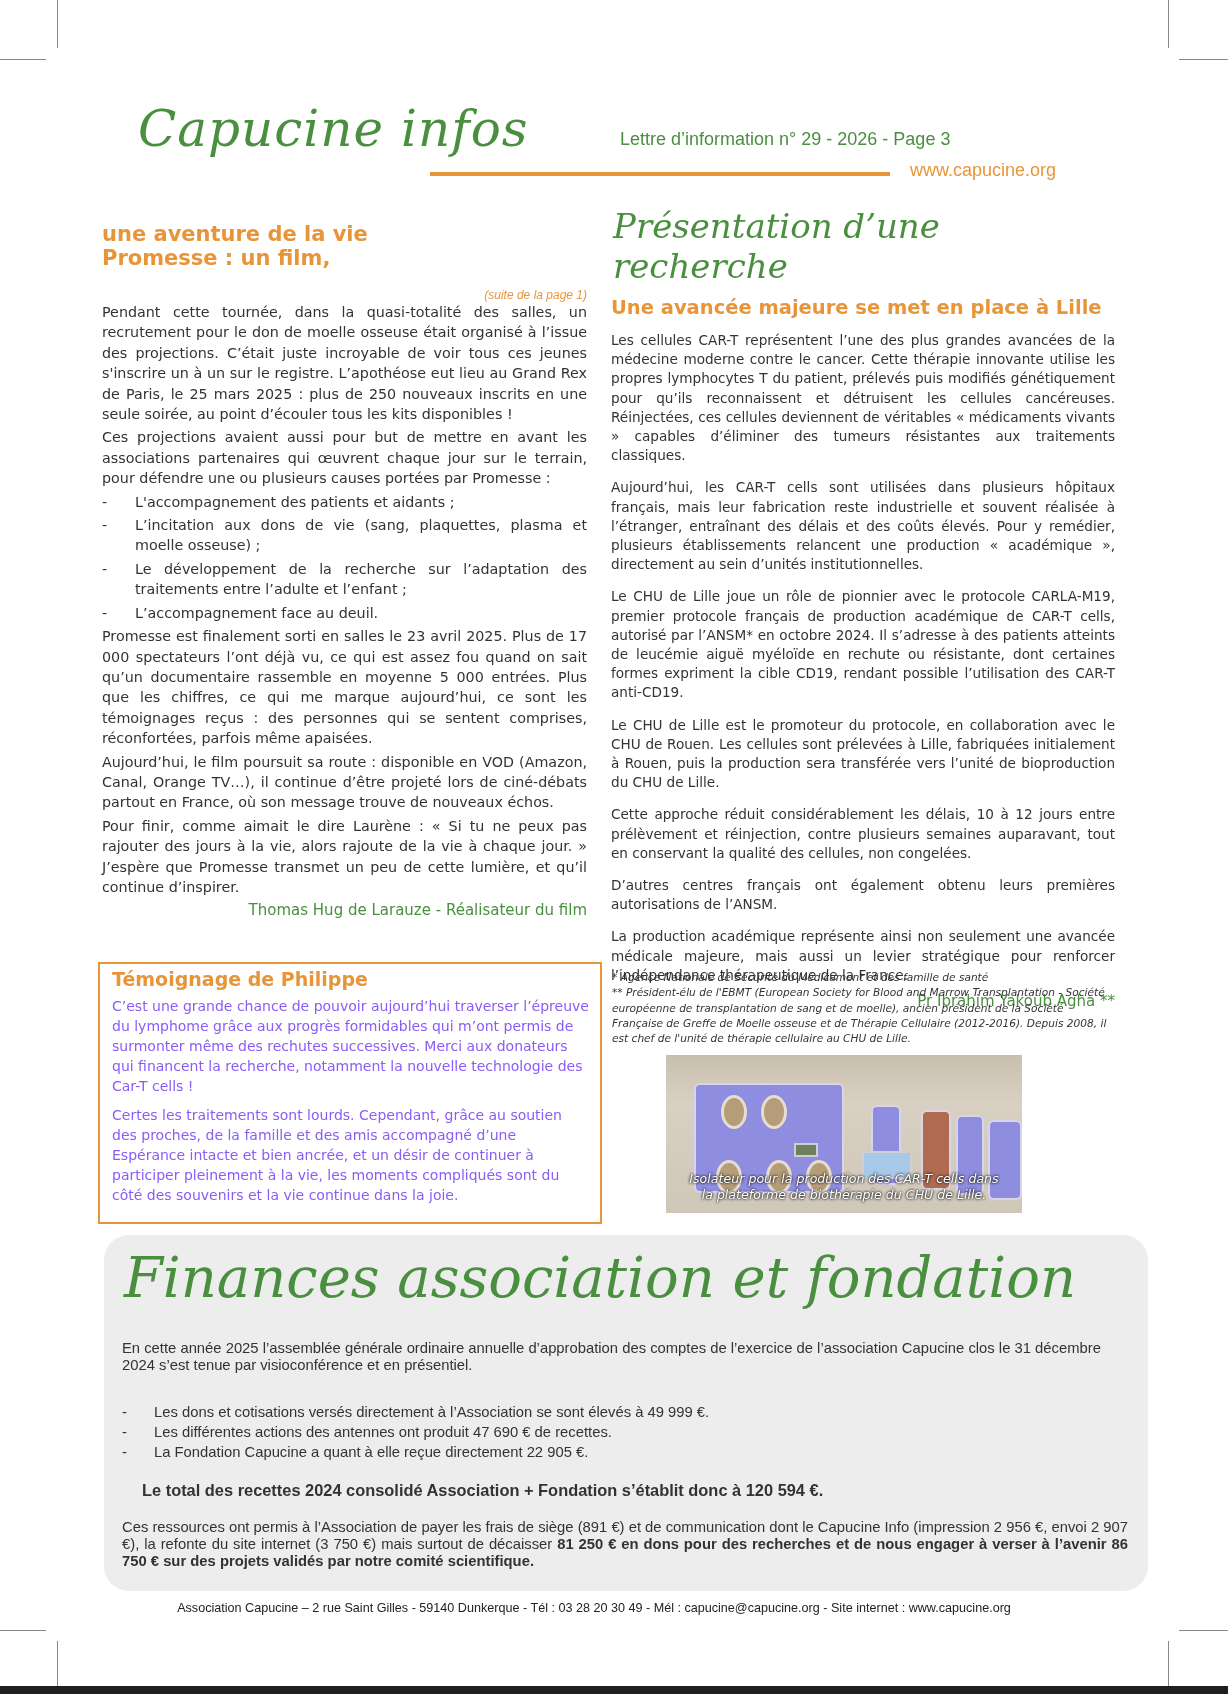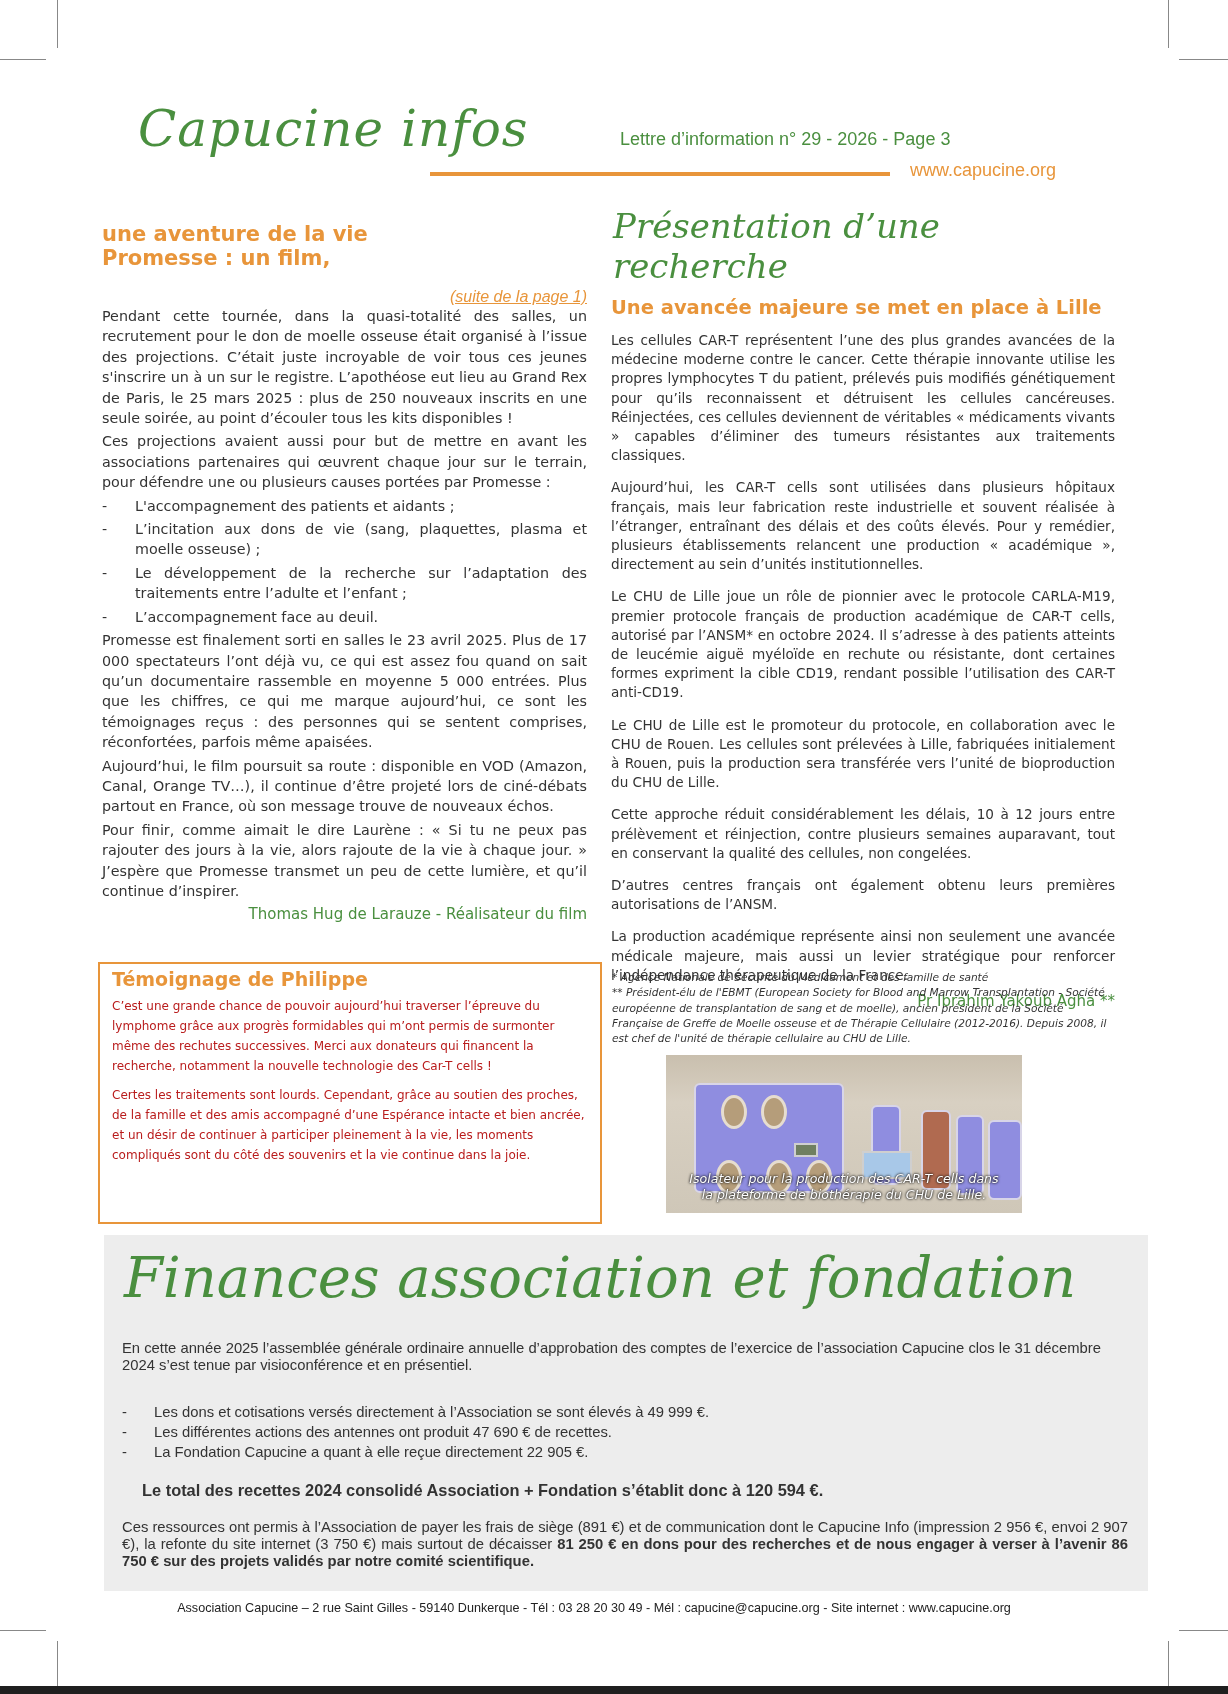--- a/index.html
+++ b/index.html
@@ -12,50 +12,50 @@
   
   .masthead { position: absolute; left: 138px; top: 100px; font-family: "DejaVu Serif", serif; font-style: italic; font-size: 50px; color: #4a8f3f; letter-spacing: 1px; }
   .issue { position: absolute; left: 620px; top: 129px; font-size: 18px; color: #4a8f3f; font-family: "Liberation Sans", sans-serif; }
   .site { position: absolute; left: 910px; top: 160px; font-size: 18px; color: #e8953a; font-family: "Liberation Sans", sans-serif; }
   .rule { position: absolute; left: 430px; top: 172px; width: 460px; height: 4px; background: #e8953a; }
 
   
   .left-col { position: absolute; left: 102px; top: 222px; width: 485px; }
   .h-orange { color: #e8953a; font-weight: bold; font-family: "DejaVu Sans", sans-serif; }
   .art1-title { font-size: 21px; line-height: 24px; }
-  .continued { text-align: right; font-style: italic; color: #e8953a; font-size: 16px; margin-top: 18px; font-family: "Liberation Sans", sans-serif; text-decoration: underline; }
+  .continued { text-align: right; font-style: italic; color: #e8953a; font-size: 12px; margin-top: 18px; font-family: "Liberation Sans", sans-serif; }
   .body-txt { font-family: "DejaVu Sans", sans-serif; font-size: 14.3px; line-height: 20.4px; text-align: justify; color: #333333; }
   .body-txt p { margin-bottom: 3px; }
   .bullets { list-style: none; margin-bottom: 3px; }
   .bullets li { position: relative; padding-left: 33px; margin-bottom: 3px; }
   .bullets li::before { content: "-"; position: absolute; left: 0; }
   .signature { text-align: right; color: #4a8f3f; font-size: 15px; margin-top: 4px; font-family: "DejaVu Sans", sans-serif; }
 
   .testimony { position: absolute; left: 98px; top: 962px; width: 504px; height: 262px; border: 2px solid #e8953a; padding: 4px 10px 0 12px; }
   .testimony h3 { font-size: 19px; margin-left: 0; margin-bottom: 6px; }
-  .testimony .t-body { font-size: 12px; line-height: 20px; color: #b91c1c; }
+  .testimony .t-body { font-size: 14px; line-height: 20px; color: #8b5cf6; }
   .testimony .t-body p { margin-bottom: 9px; }
 
   
   .right-col { position: absolute; left: 611px; top: 206px; width: 504px; }
   .script-title { font-family: "DejaVu Serif", serif; font-style: italic; color: #4a8f3f; font-size: 34px; margin-left: 2px; }
   .art2-title { font-size: 19.5px; margin-top: 10px; margin-bottom: 12px; }
   .r-body { font-family: "DejaVu Sans", sans-serif; font-size: 13.6px; line-height: 19.2px; text-align: justify; color: #333333; }
   .r-body p { margin-bottom: 13px; }
   .r-sig { text-align: right; color: #4a8f3f; font-size: 15px; margin-top: -6px; margin-right: 0; }
   .notes { position: absolute; left: 612px; top: 970px; width: 500px; font-style: italic; font-size: 10.6px; line-height: 15.3px; color: #333333; }
 
   .photo { position: absolute; left: 666px; top: 1055px; width: 356px; height: 158px; background: linear-gradient(180deg, #c9bfae 0%, #d8d0c2 30%, #cfc7b8 100%); overflow: hidden; }
   .iso-panel { position: absolute; background: #8f8de0; border: 2px solid #d8d5e8; border-radius: 6px; }
   .port { position: absolute; width: 26px; height: 34px; border-radius: 50%; background: #b59d7a; border: 3px solid #e6ddcf; }
   .screen { position: absolute; background: #6f7f60; border: 2px solid #cfcfcf; }
   .caption { position: absolute; left: 0; right: 0; bottom: 10px; text-align: center; color: #ffffff; font-style: italic; font-size: 12.6px; line-height: 16px; text-shadow: 0 0 3px #000, 0 0 2px #333; font-family: "DejaVu Sans", sans-serif; }
 
   
-  .finance { position: absolute; left: 104px; top: 1235px; width: 1044px; height: 356px; background: #ededed; }
+  .finance { position: absolute; left: 104px; top: 1235px; width: 1044px; height: 356px; background: #ededed; border-radius: 25px; }
   .fin-title { position: absolute; left: 20px; top: 10px; font-family: "DejaVu Serif", serif; font-style: italic; font-size: 56px; color: #4a8f3f; }
   .fin-body { position: absolute; left: 18px; top: 105px; width: 1006px; font-family: "Liberation Sans", sans-serif; font-size: 14.8px; line-height: 17px; color: #333333; }
   .fin-intro { margin-bottom: 30px; }
   .fin-bullets { list-style: none; margin-bottom: 21px; }
   .fin-bullets li { position: relative; padding-left: 32px; margin-bottom: 3px; }
   .fin-bullets li::before { content: "-"; position: absolute; left: 0; }
   .fin-total { font-weight: bold; font-size: 16.4px; margin-bottom: 20px; margin-left: 20px; }
   .fin-close { text-align: justify; }
   .fin-close b { font-weight: bold; }
 

